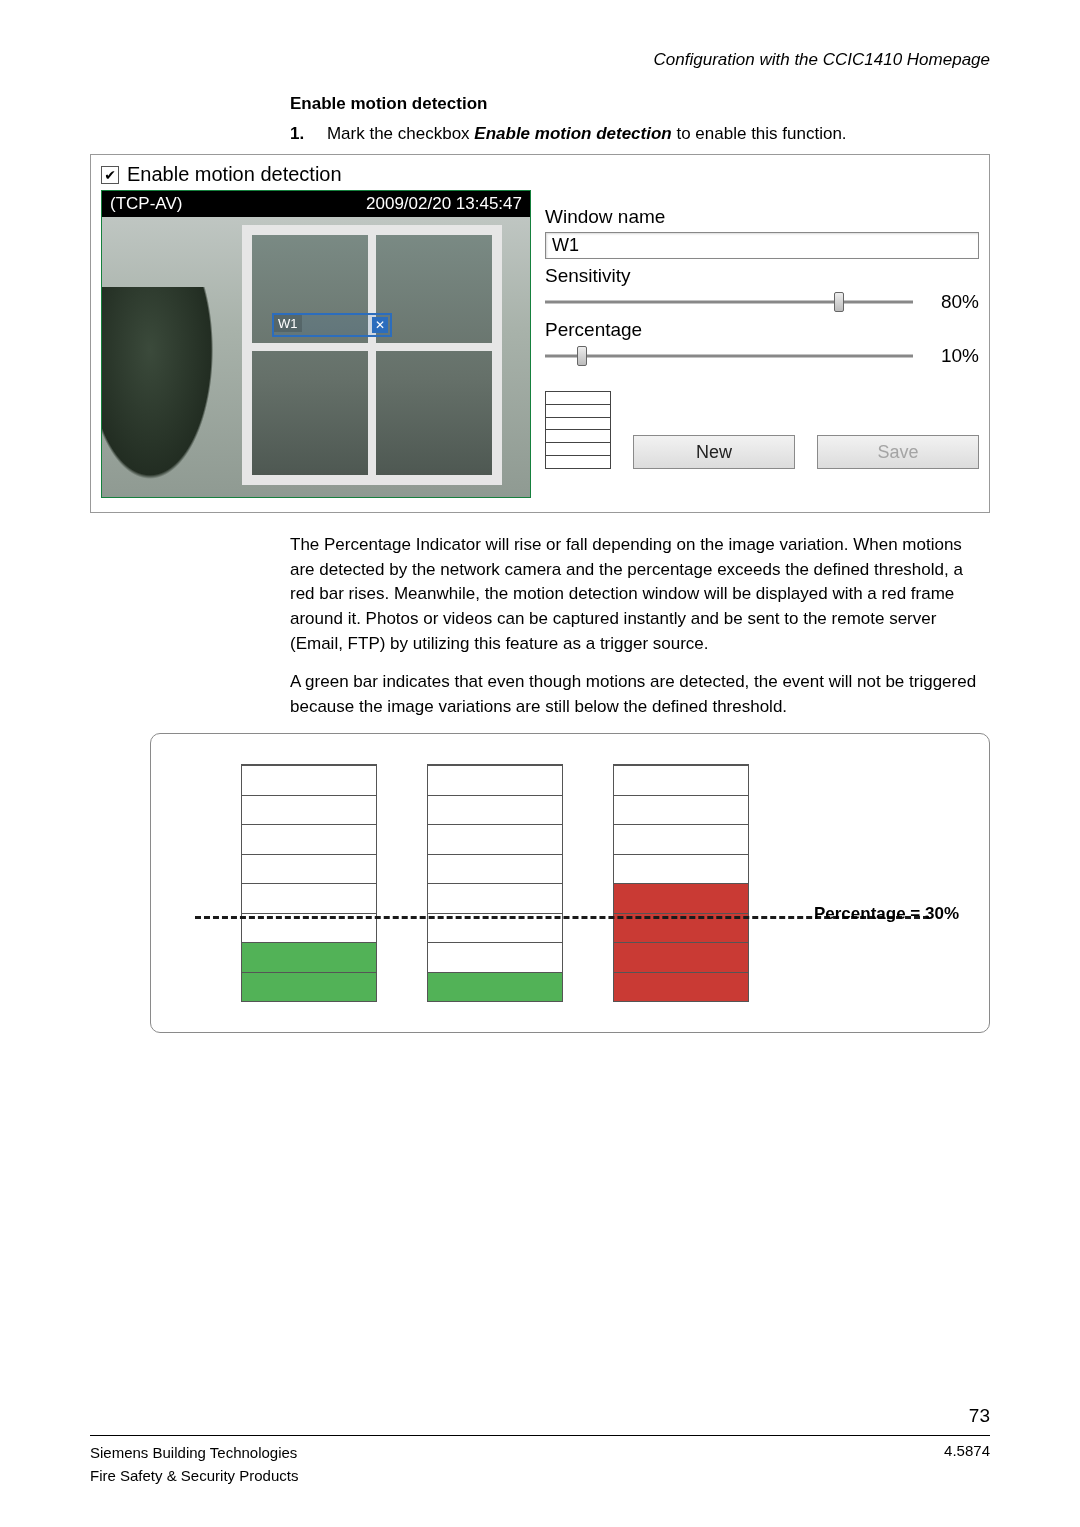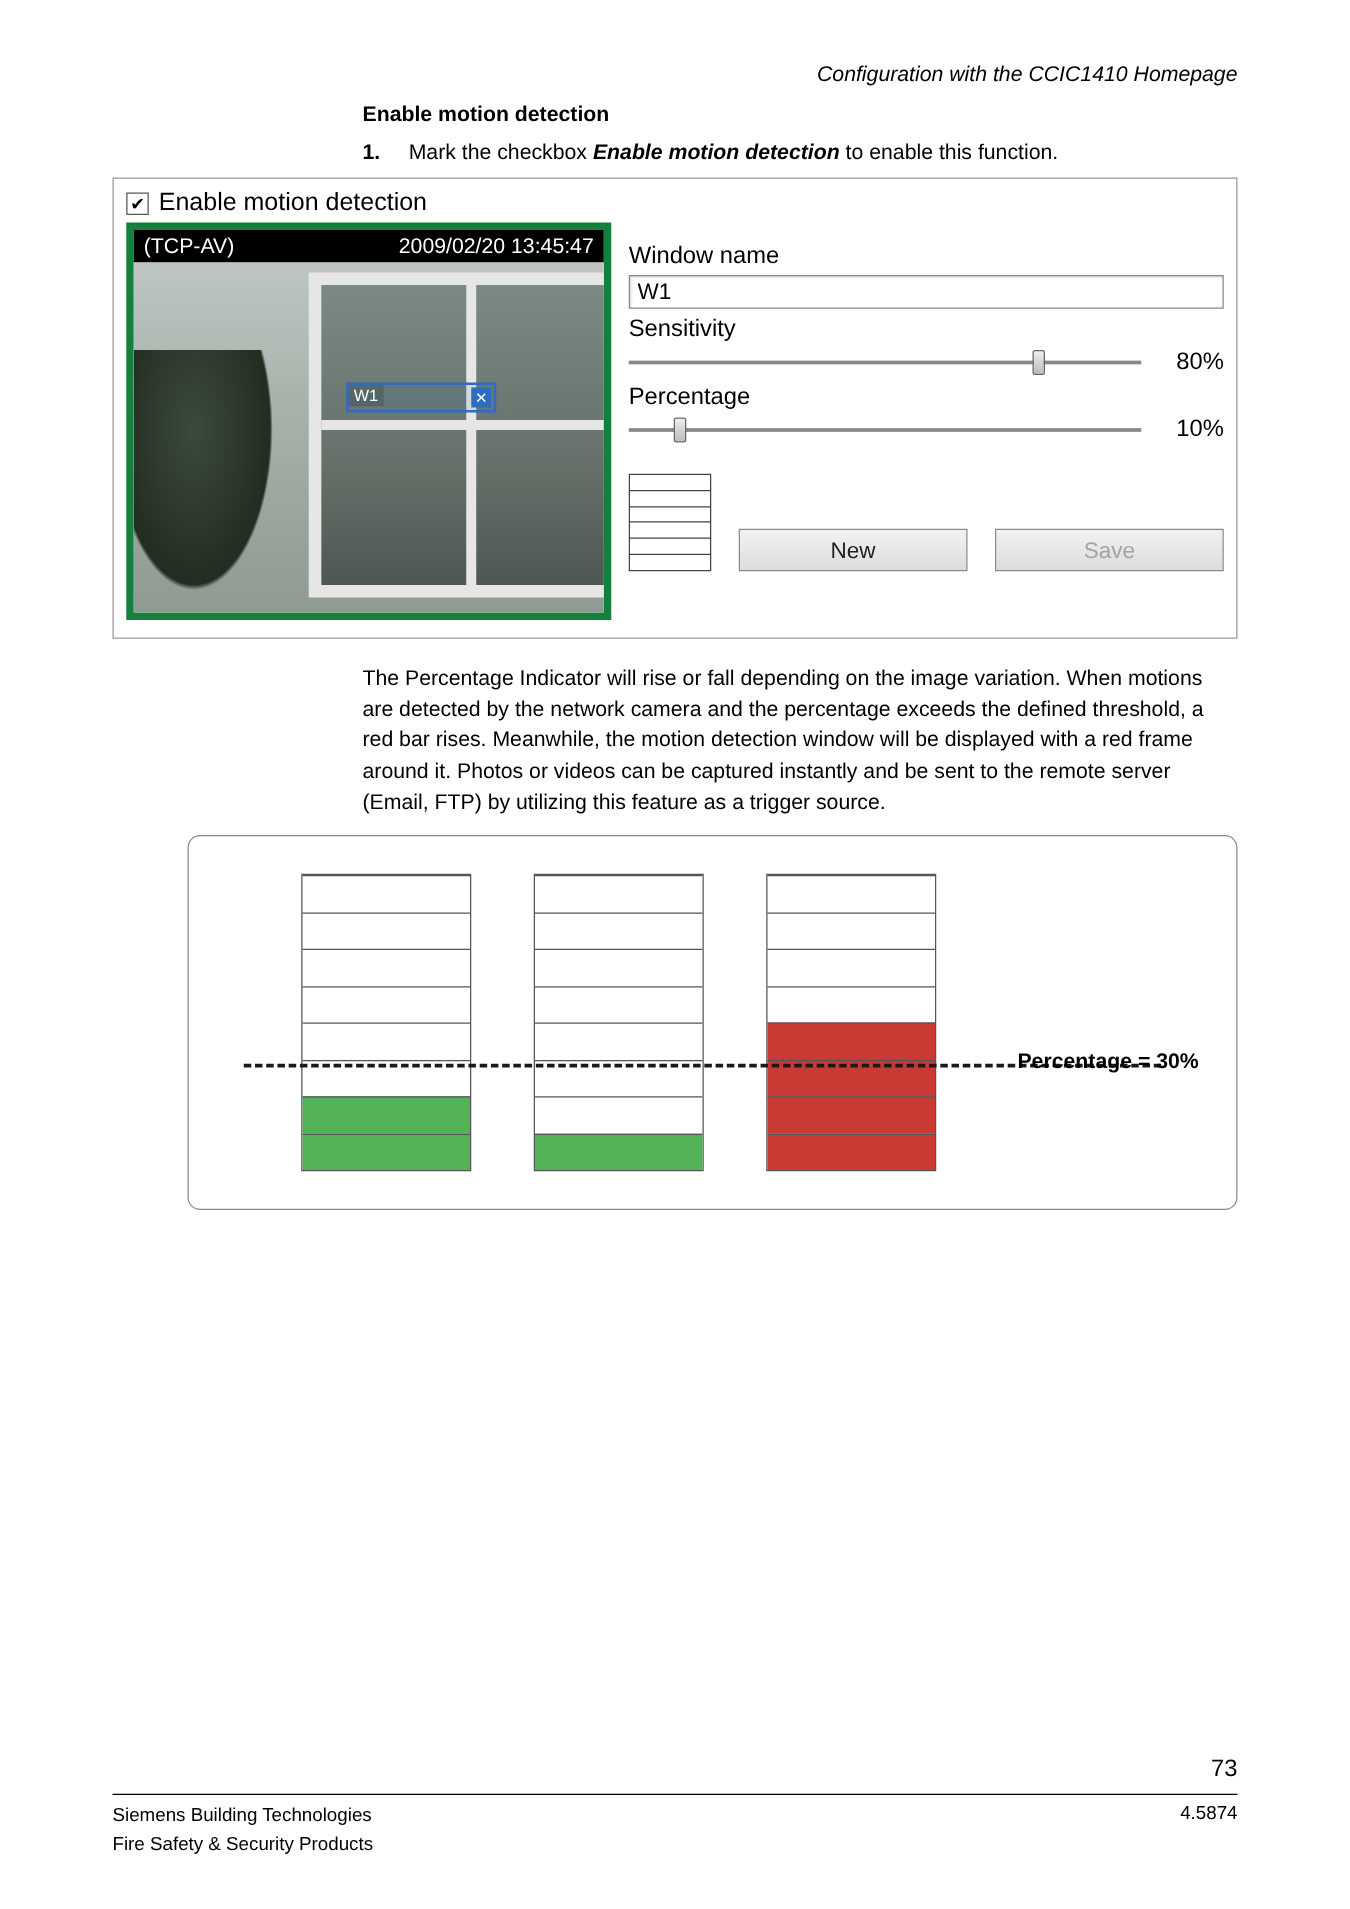--- a/index.html
+++ b/index.html
@@ -11,21 +11,21 @@
     position: relative;
     color: #000;
   }
   .page {
     padding: 50px 90px 0 90px;
   }
   .header-right {
     text-align: right;
     font-style: italic;
     font-size: 17px;
-    margin-bottom: 12px;
+    margin-bottom: 24px;
   }
   .section-title {
     font-weight: bold;
     font-size: 17px;
     margin-left: 200px;
     margin-bottom: 10px;
   }
   .step-line {
     margin-left: 200px;
     font-size: 17px;
@@ -56,22 +56,22 @@
     justify-content: center;
     font-size: 14px;
     line-height: 1;
     background: #fff;
   }
   .video-row {
     display: flex;
     gap: 14px;
   }
   .video-area {
-    width: 388px;
-    border: 6px solid #15803d;
+    width: 430px;
+    border: 1px solid #15803d;
   }
   .video-titlebar {
     background: #000;
     color: #fff;
     font-size: 17px;
     padding: 3px 8px;
     display: flex;
     justify-content: space-between;
   }
   .video-img {
@@ -345,20 +345,21 @@
               <div></div>
           </div>
           <div class="btn">New</div>
           <div class="btn disabled">Save</div>
         </div>
       </div>
     </div>
   </div>
 
   <div class="body-text">The Percentage Indicator will rise or fall depending on the image variation. When motions are detected by the network camera and the percentage exceeds the defined threshold, a red bar rises. Meanwhile, the motion detection window will be displayed with a red frame around it. Photos or videos can be captured instantly and be sent to the remote server (Email, FTP) by utilizing this feature as a trigger source.</div>
+  <div class="body-text">A green bar indicates that even though motions are detected, the event will not be triggered because the image variations are still below the defined threshold.</div>
 
   <div class="diagram-panel">
     <div class="bars-wrap">
       <div class="bar-col">
         <div class="seg"></div>
           <div class="seg"></div>
           <div class="seg"></div>
           <div class="seg"></div>
         <div class="seg"></div>
           <div class="seg"></div>

